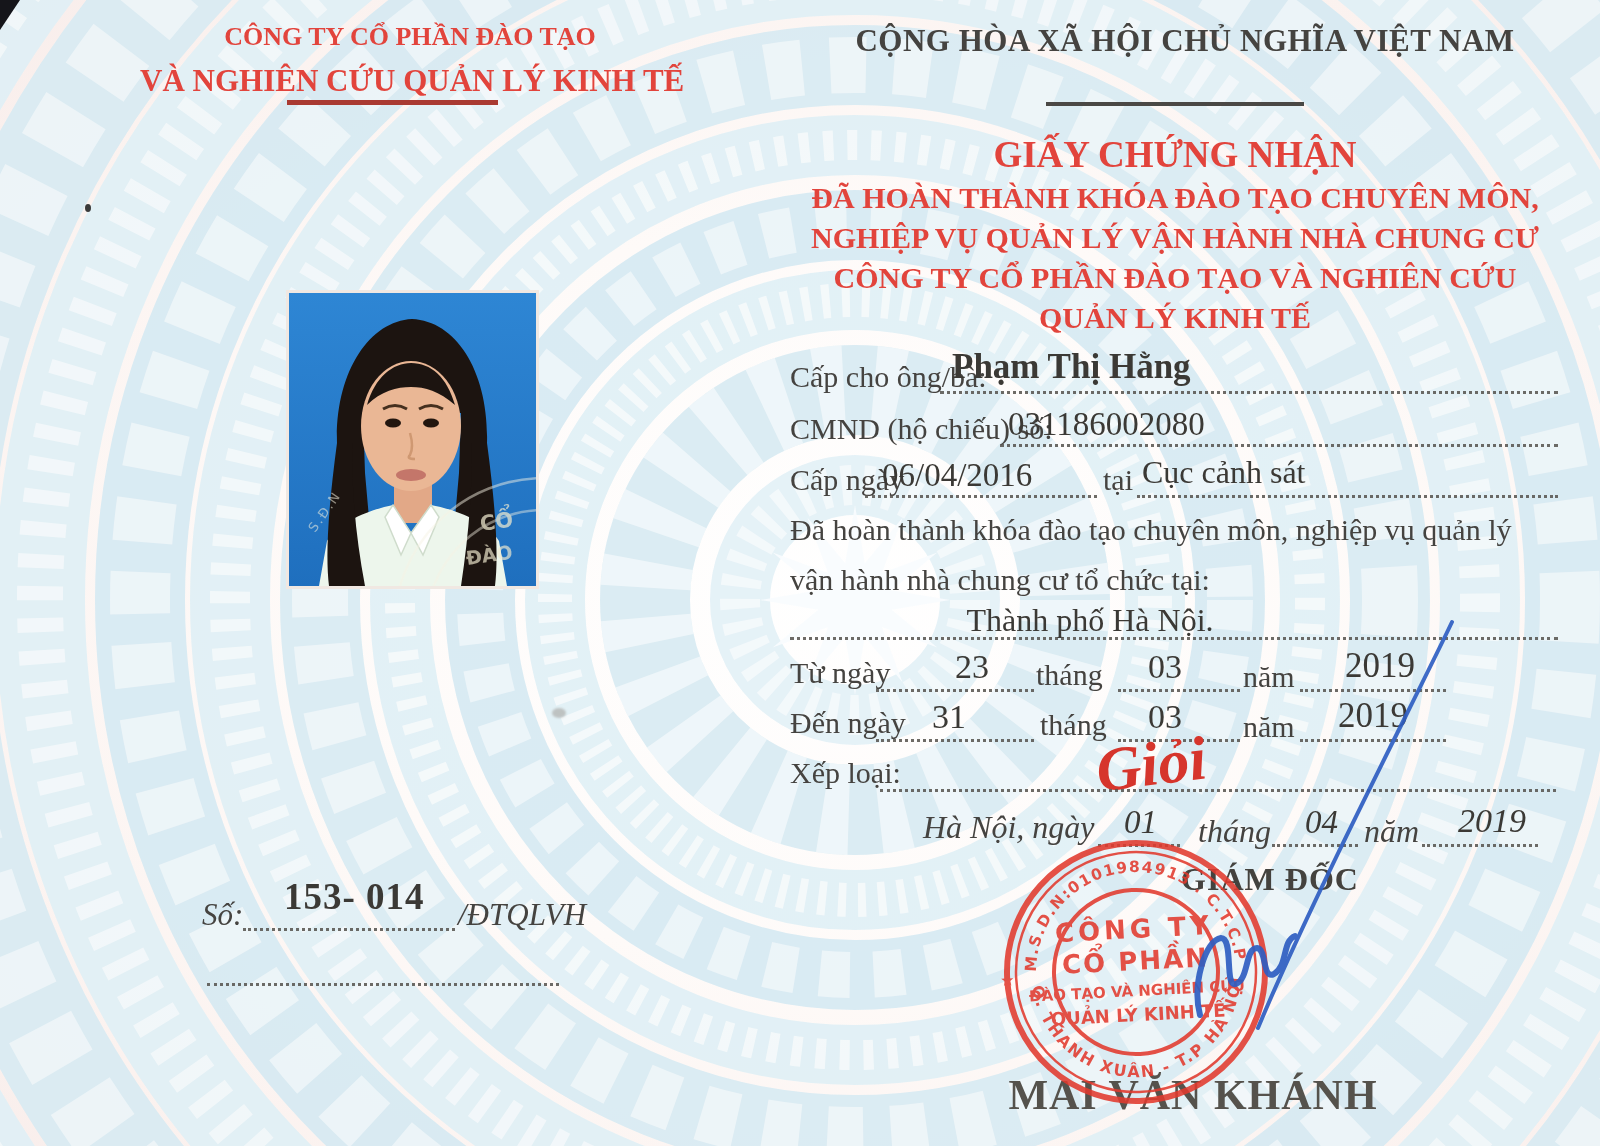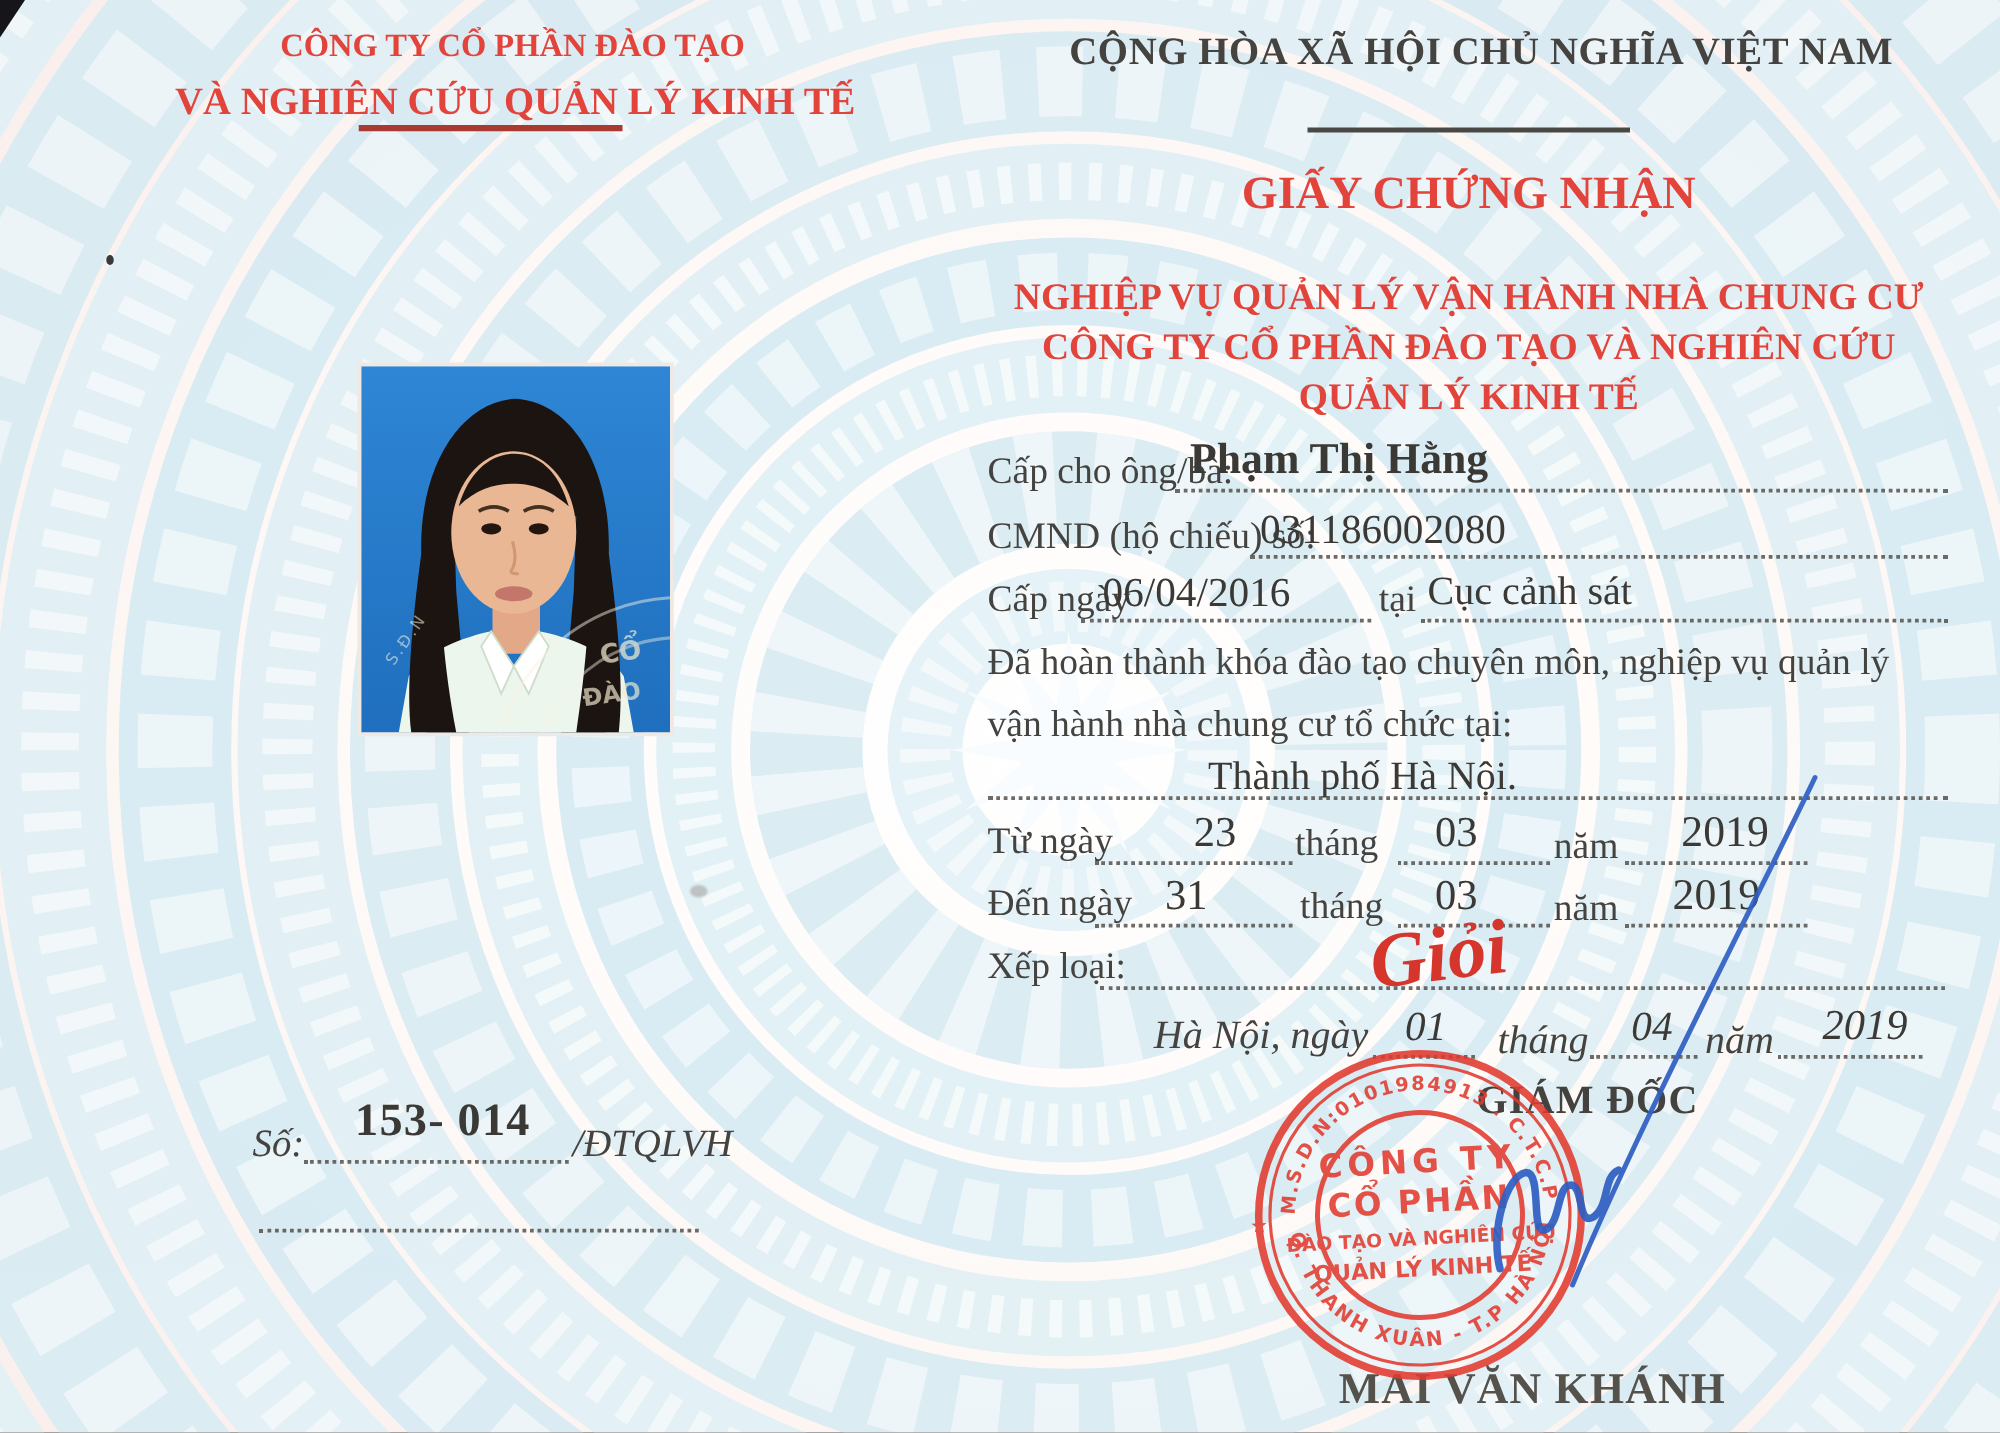--- a/index.html
+++ b/index.html
@@ -57,20 +57,21 @@
   <div class="abs" style="left:552px;top:708px;width:14px;height:10px;background:#9a948e;border-radius:50%;opacity:.5;filter:blur(1px);"></div>
 
   <div class="t red bold ctr" style="left:140px;top:22px;width:540px;font-size:26px;">CÔNG TY CỔ PHẦN ĐÀO TẠO</div>
   <div class="t red bold ctr" style="left:140px;top:64px;width:540px;font-size:31px;">VÀ NGHIÊN CỨU QUẢN LÝ KINH TẾ</div>
   <div class="abs" style="left:287px;top:100px;width:211px;height:5px;background:#a93a32;"></div>
 
   <div class="t bold ctr" style="left:820px;top:24px;width:730px;font-size:31px;letter-spacing:.5px;">CỘNG HÒA XÃ HỘI CHỦ NGHĨA VIỆT NAM</div>
   <div class="abs" style="left:1046px;top:102px;width:258px;height:4px;background:#4a4845;"></div>
 
   <div class="t red bold ctr" style="left:790px;top:134px;width:770px;font-size:37px;">GIẤY CHỨNG NHẬN</div>
+  <div class="t red bold ctr" style="left:780px;top:181px;width:790px;font-size:30px;">ĐÃ HOÀN THÀNH KHÓA ĐÀO TẠO CHUYÊN MÔN,</div>
   <div class="t red bold ctr" style="left:780px;top:221px;width:790px;font-size:30px;">NGHIỆP VỤ QUẢN LÝ VẬN HÀNH NHÀ CHUNG CƯ</div>
   <div class="t red bold ctr" style="left:780px;top:261px;width:790px;font-size:30px;">CÔNG TY CỔ PHẦN ĐÀO TẠO VÀ NGHIÊN CỨU</div>
   <div class="t red bold ctr" style="left:780px;top:301px;width:790px;font-size:30px;">QUẢN LÝ KINH TẾ</div>
 
   <div class="abs" style="left:286px;top:290px;width:247px;height:293px;border:3px solid #f0e8e2;box-sizing:content-box;">
     <svg width="247" height="293" viewBox="0 0 247 293">
       <defs>
         <linearGradient id="pbg" x1="0" y1="0" x2="0" y2="1">
           <stop offset="0" stop-color="#2e86d4"></stop>
             <stop offset="1" stop-color="#1f6fbe"></stop>
@@ -156,21 +157,21 @@
   <div class="t it" style="left:1124px;top:804px;font-size:33px;color:#3b3935;">01</div>
   <div class="t it" style="left:1198px;top:814px;font-size:32px;">tháng</div>
   <div class="t it" style="left:1305px;top:804px;font-size:33px;color:#3b3935;">04</div>
   <div class="t it" style="left:1364px;top:814px;font-size:32px;">năm</div>
   <div class="t it" style="left:1458px;top:802px;font-size:34px;color:#3b3935;">2019</div>
   <div class="dots" style="left:1098px;top:844px;width:82px;"></div>
   <div class="dots" style="left:1272px;top:844px;width:86px;"></div>
   <div class="dots" style="left:1422px;top:844px;width:116px;"></div>
 
   <div class="t bold ctr" style="left:1120px;top:862px;width:300px;font-size:32px;color:#44423e;letter-spacing:1px;">GIÁM ĐỐC</div>
-  <div class="t bold ctr" style="left:1021px;top:1072px;width:410px;font-size:35px;color:#55524c;letter-spacing:1px;margin-top:19px;">MAI VĂN KHÁNH</div>
+  <div class="t bold ctr" style="left:988px;top:1072px;width:410px;font-size:42px;color:#55524c;letter-spacing:1px;">MAI VĂN KHÁNH</div>
 
   <div class="t it" style="left:202px;top:898px;font-size:31px;font-style:italic;">Số:</div>
   <div class="t bold" style="left:284px;top:876px;font-size:37px;color:#3b3935;letter-spacing:1px;">153- 014</div>
   <div class="dots" style="left:243px;top:928px;width:212px;"></div>
   <div class="t it" style="left:458px;top:898px;font-size:31px;">/ĐTQLVH</div>
   <div class="dots" style="left:207px;top:983px;width:352px;"></div>
 
   <svg class="abs" style="left:0;top:0;" width="1600" height="1146" viewBox="0 0 1600 1146">
     <defs>
       <path id="arcT" d="M 1036 972 A 100 100 0 1 1 1236 972" fill="none"></path>

